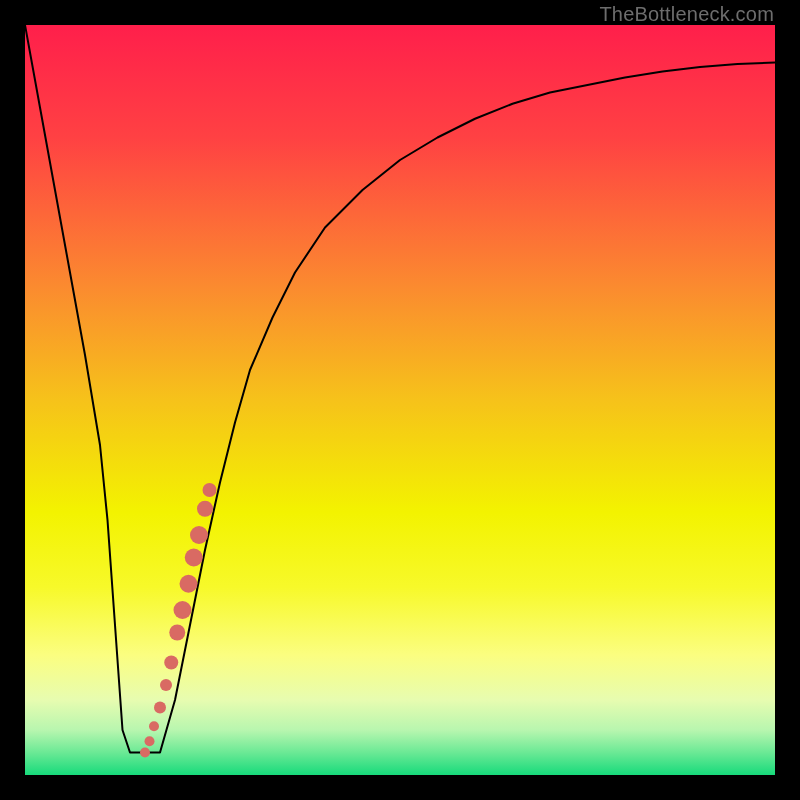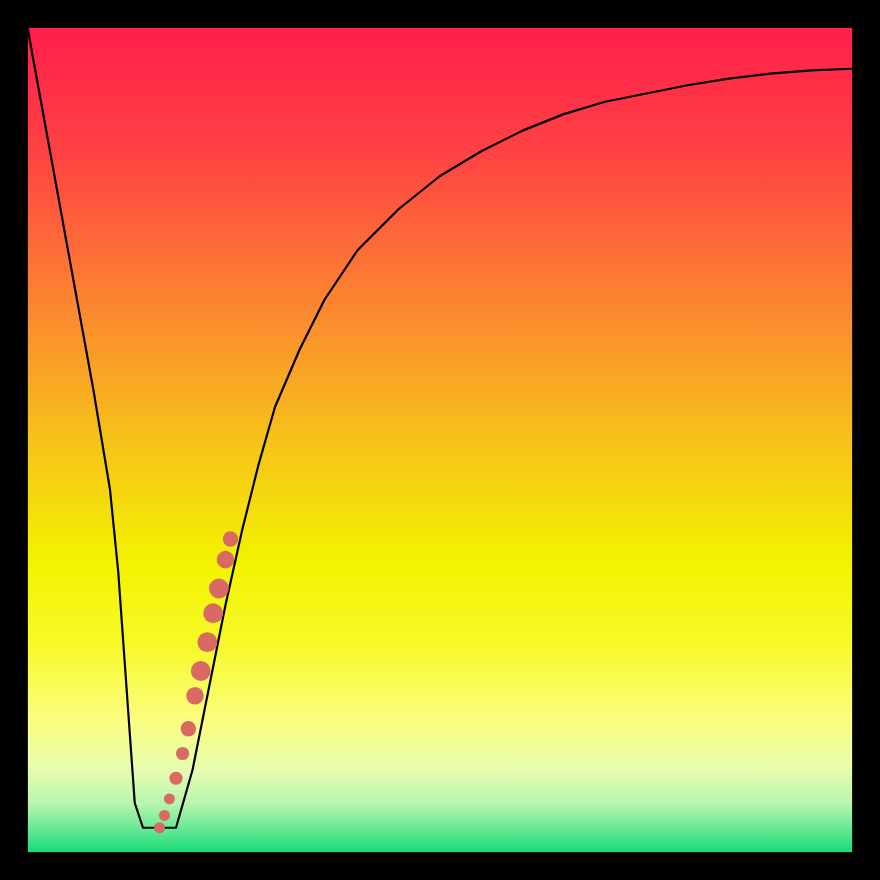--- a/index.html
+++ b/index.html
@@ -33,20 +33,21 @@
     font-size: 20px;
     font-weight: 500;
     letter-spacing: 0.2px;
   }
   svg { display: block; }
 </style>
 </head>
 <body>
 
 <div class="frame">
+  <div class="attribution">TheBottleneck.com</div>
 
   <div class="plot">
     <svg id="chart-svg" width="750" height="750" viewBox="0 0 750 750">
       <defs>
         <linearGradient id="bg-grad" x1="0" y1="0" x2="0" y2="1">
             <stop offset="0%" stop-color="#ff1f4b"></stop>
             <stop offset="15%" stop-color="#ff4143"></stop>
             <stop offset="35%" stop-color="#fb8b2f"></stop>
             <stop offset="50%" stop-color="#f6c21a"></stop>
             <stop offset="65%" stop-color="#f3f300"></stop>

